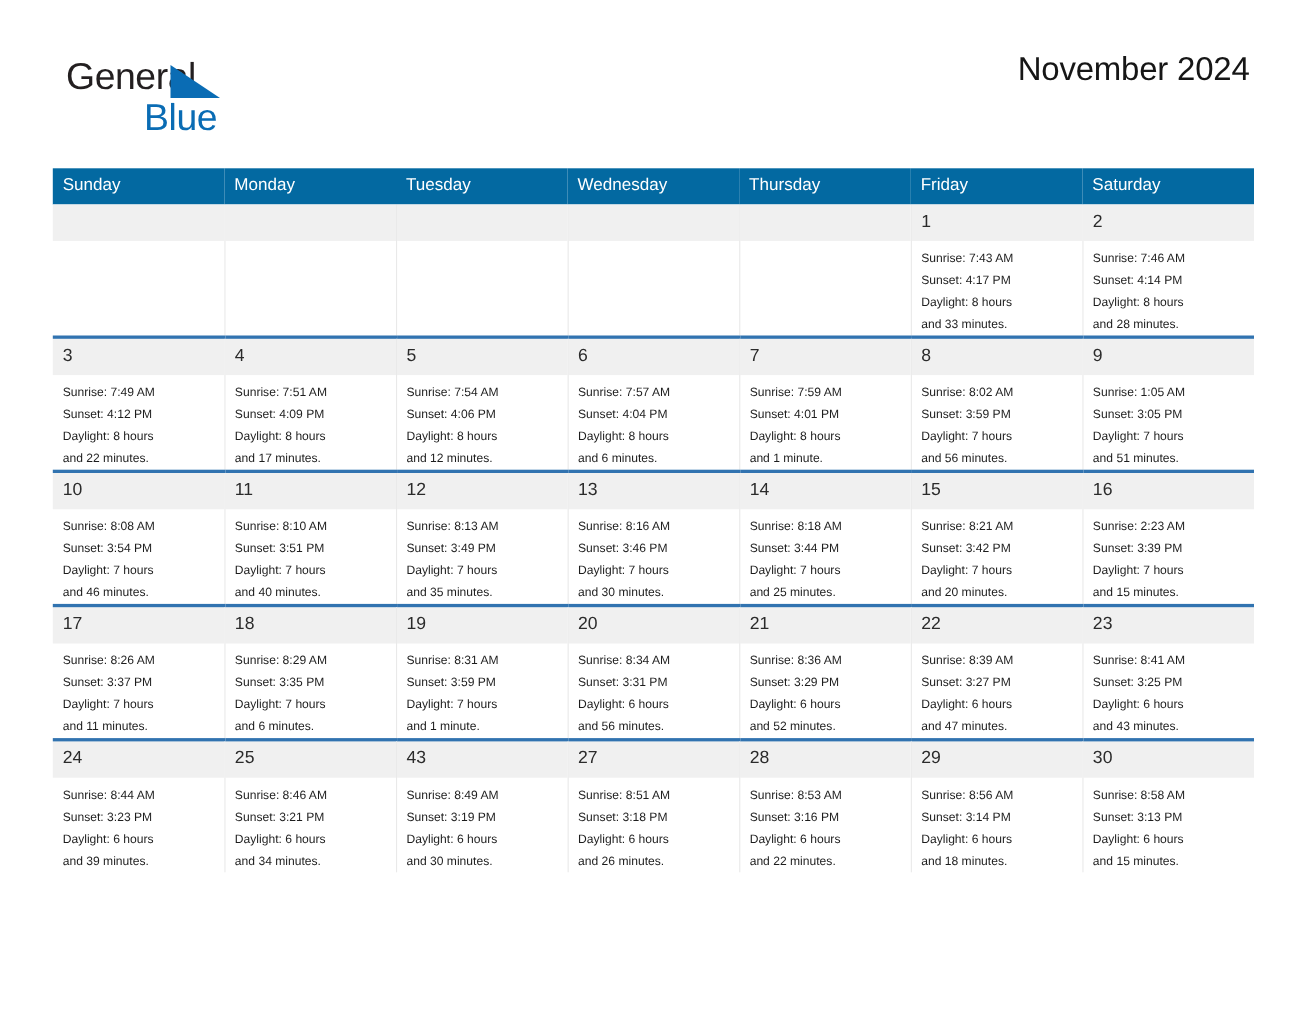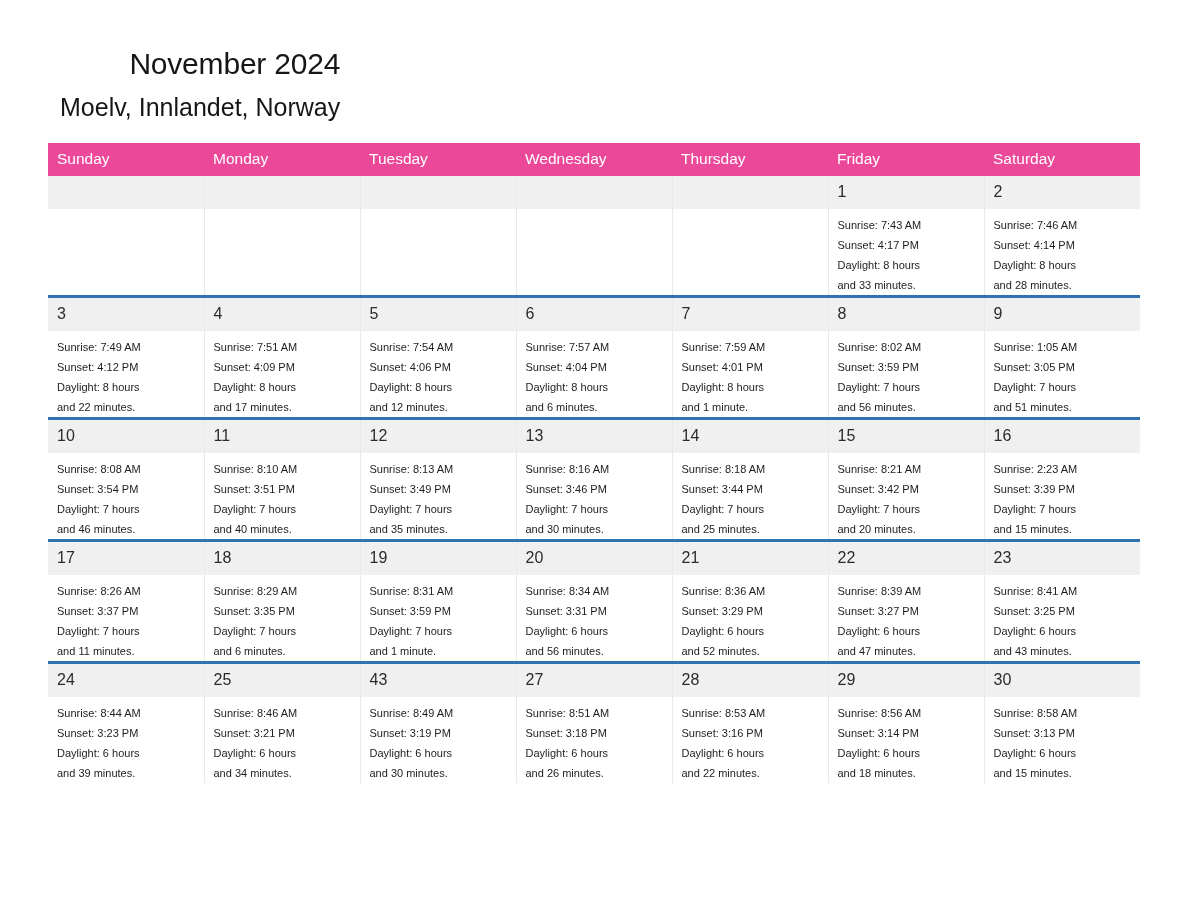--- a/index.html
+++ b/index.html
@@ -98,21 +98,21 @@
     margin: 21px 48px 0 48px;
     width: 1092px;
     box-sizing: border-box;
   }
   table.cal {
     width: 100%;
     border-collapse: collapse;
     table-layout: fixed;
   }
   thead th {
-    background: #ec4899;
+    background: #0369a1;
     color: #ffffff;
     font-size: 15.5px;
     font-weight: 400;
     text-align: left;
     padding: 7px 0 8px 9px;
     height: 17px;
     box-sizing: content-box;
   }
 
   td.day {
@@ -147,24 +147,28 @@
   }
   .info div { white-space: nowrap; }
 </style>
 </head>
 <body>
 
 <div class="page">
 
   <div class="top">
 
+    <div class="logo">
+      <span class="logo-general">General</span>
+      <span class="logo-tri"></span>
+      <span class="logo-blue">Blue</span>
+    </div>
 
     <div class="titles">
       <div class="month-title">November 2024</div>
-      <div class="location">Moelv, Innlandet, Norway</div>
     </div>
 
   </div>
 
   <div class="calendar">
     <table class="cal">
       <thead>
         <tr>
           <th>Sunday</th>
           <th>Monday</th>

